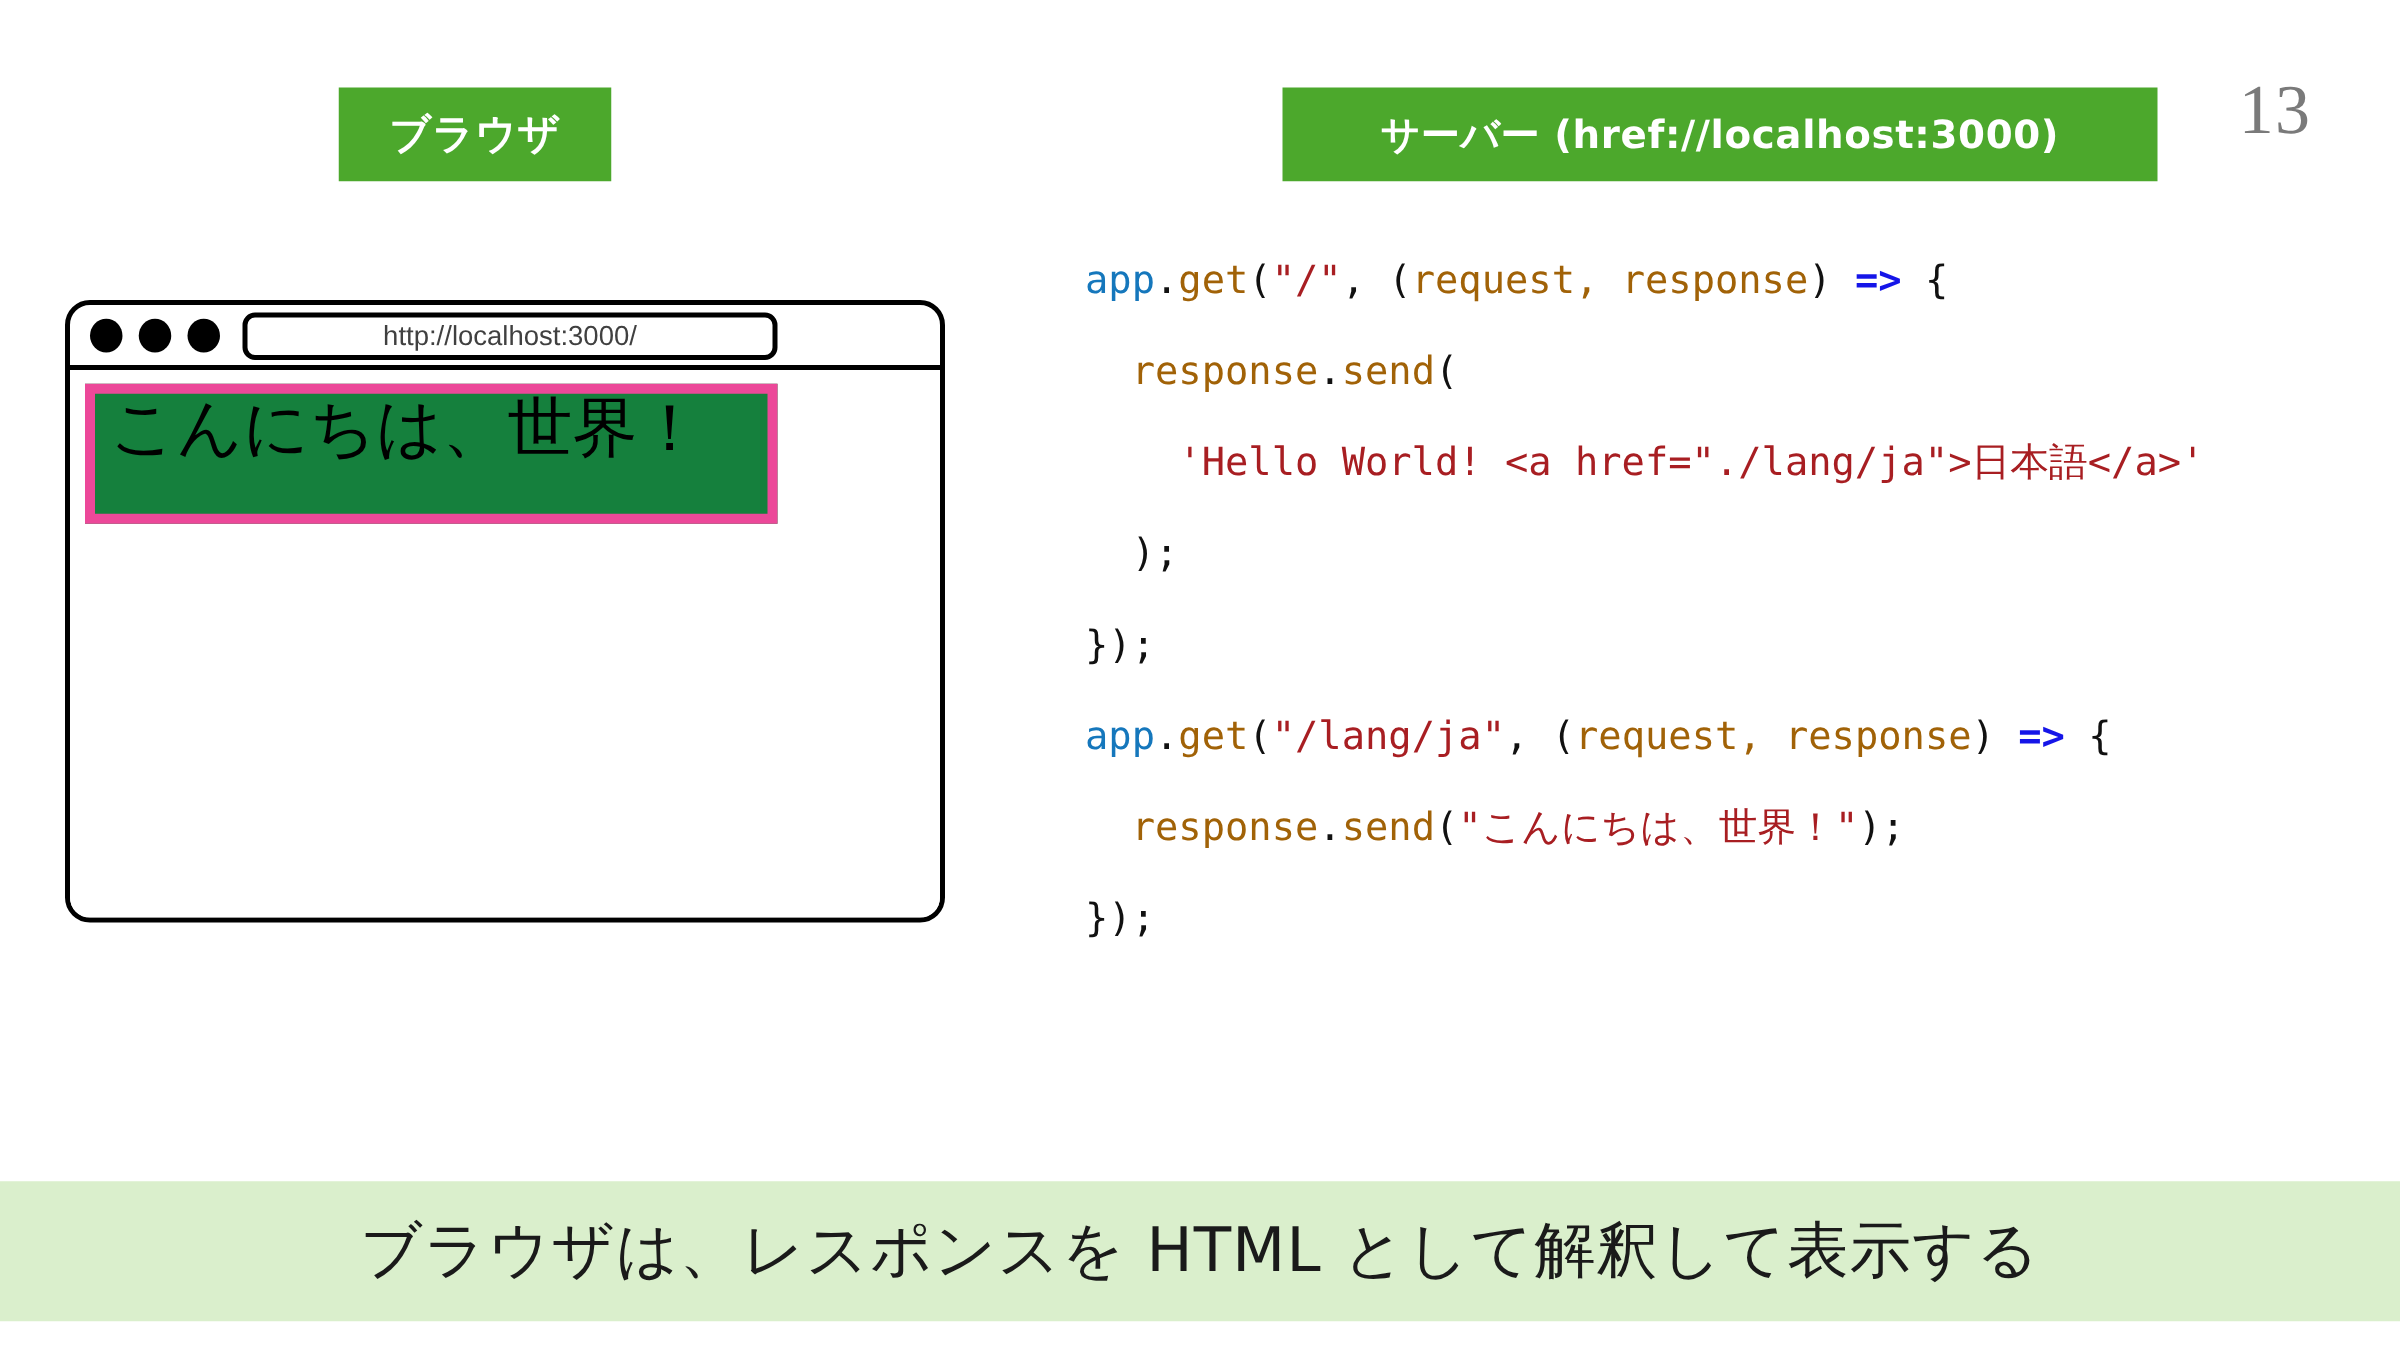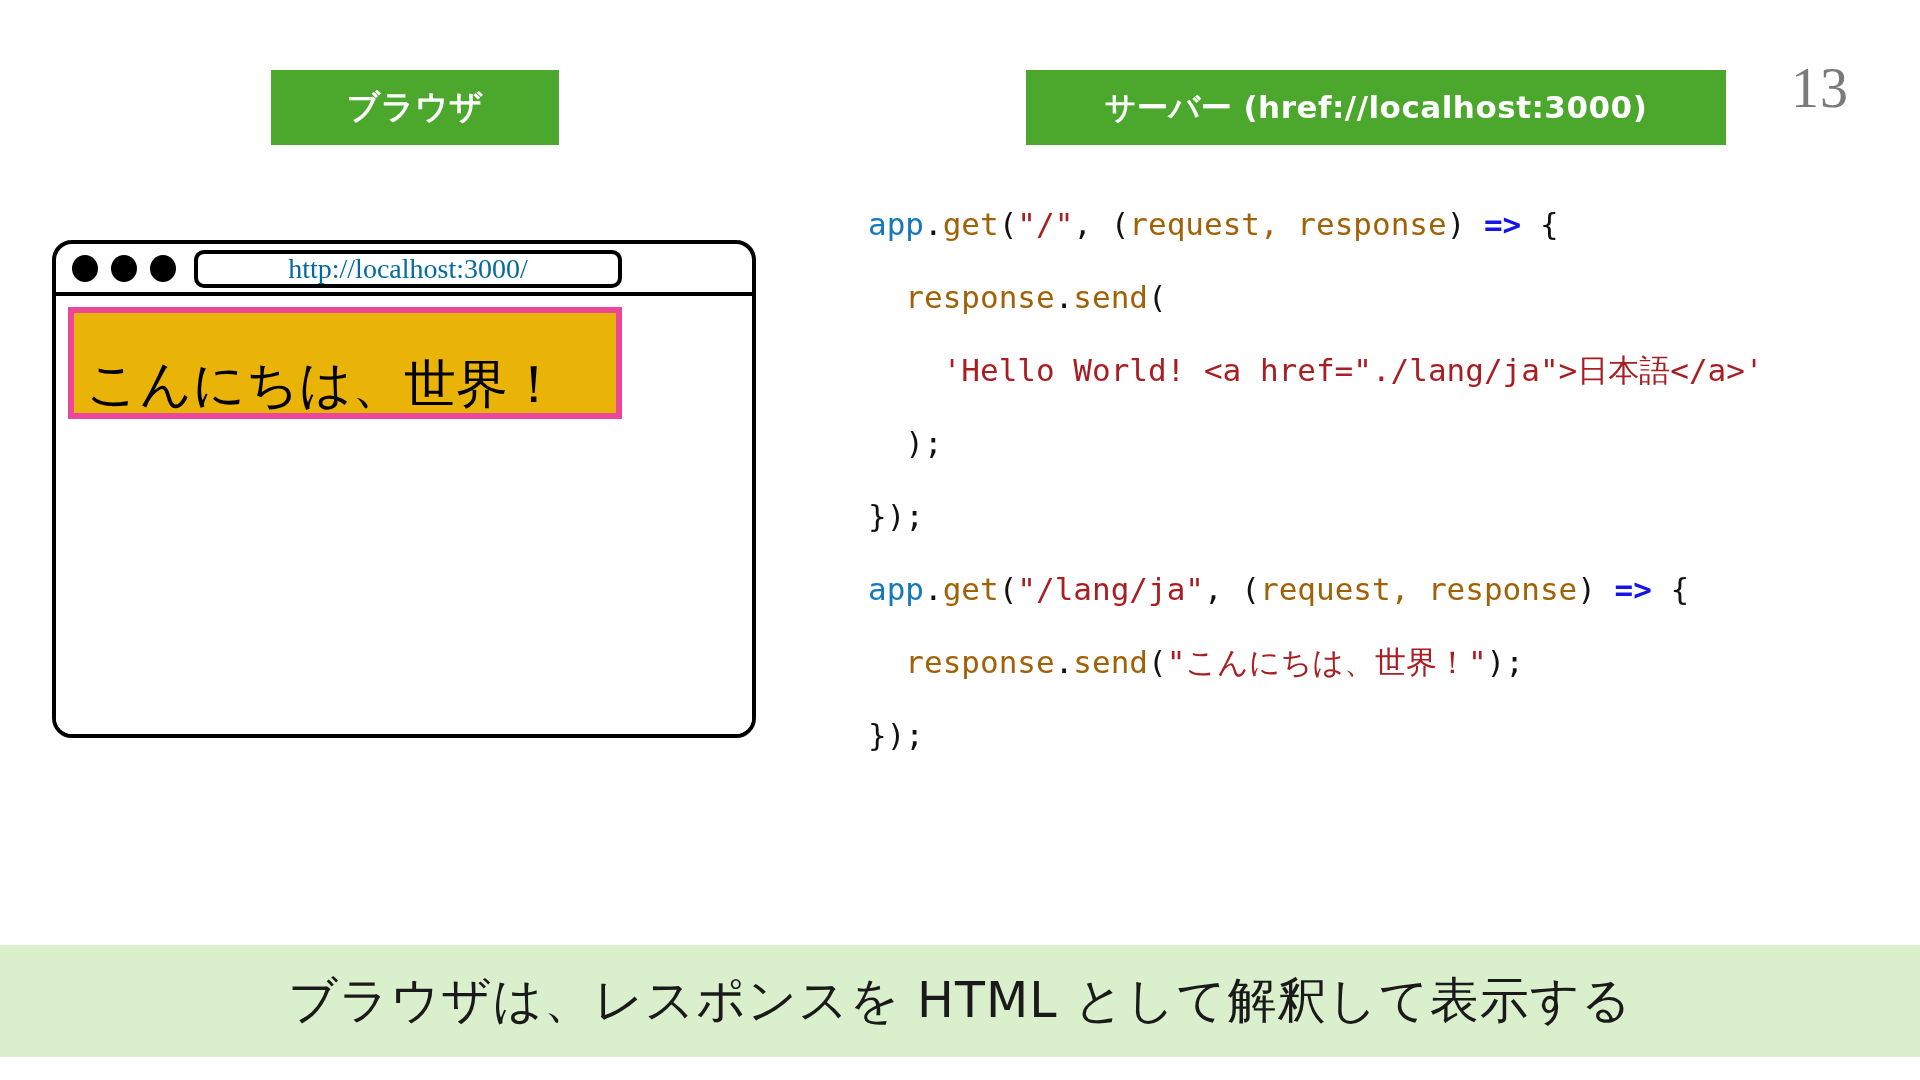--- a/index.html
+++ b/index.html
@@ -45,21 +45,21 @@
     align-items: center;
     justify-content: center;
     font-weight: bold;
     font-family: "DejaVu Sans", sans-serif;
     letter-spacing: 0.5px;
     box-sizing: border-box;
   }
   .banner-browser {
     left: 271px;
     top: 70px;
-    width: 288px;
+    width: 218px;
     height: 75px;
     font-size: 33px;
   }
   .banner-server {
     left: 1026px;
     top: 70px;
     width: 700px;
     height: 75px;
     font-size: 31px;
   }
@@ -106,41 +106,41 @@
     height: 38px;
     border: 4px solid #000000;
     border-radius: 10px;
     box-sizing: border-box;
     display: flex;
     align-items: center;
     justify-content: center;
     background: #FFFFFF;
   }
   .url-text {
-    font-size: 28px;
-    color: #0369a1;
-    font-family: Liberation Serif, serif;
+    font-size: 22px;
+    color: #404040;
+    font-family: Liberation Sans, sans-serif;
     line-height: 1;
   }
   .browser-viewport {
     position: relative;
     height: 438px;
     background: #FFFFFF;
   }
   .highlight-box {
     position: absolute;
     left: 12px;
     top: 11px;
     width: 554px;
     height: 112px;
-    border: 6px solid #ec4899;
-    box-sizing: border-box;
-    display: flex;
-    align-items: flex-end;
-    background: #eab308;
+    border: 8px solid #ec4899;
+    box-sizing: border-box;
+    display: flex;
+    align-items: flex-start;
+    background: #15803d;
   }
   .page-text {
     font-size: 52px;
     color: #000000;
     font-family: "DejaVu Sans", sans-serif;
     padding-left: 12px;
     line-height: 1.1;
     white-space: nowrap;
   }
 

